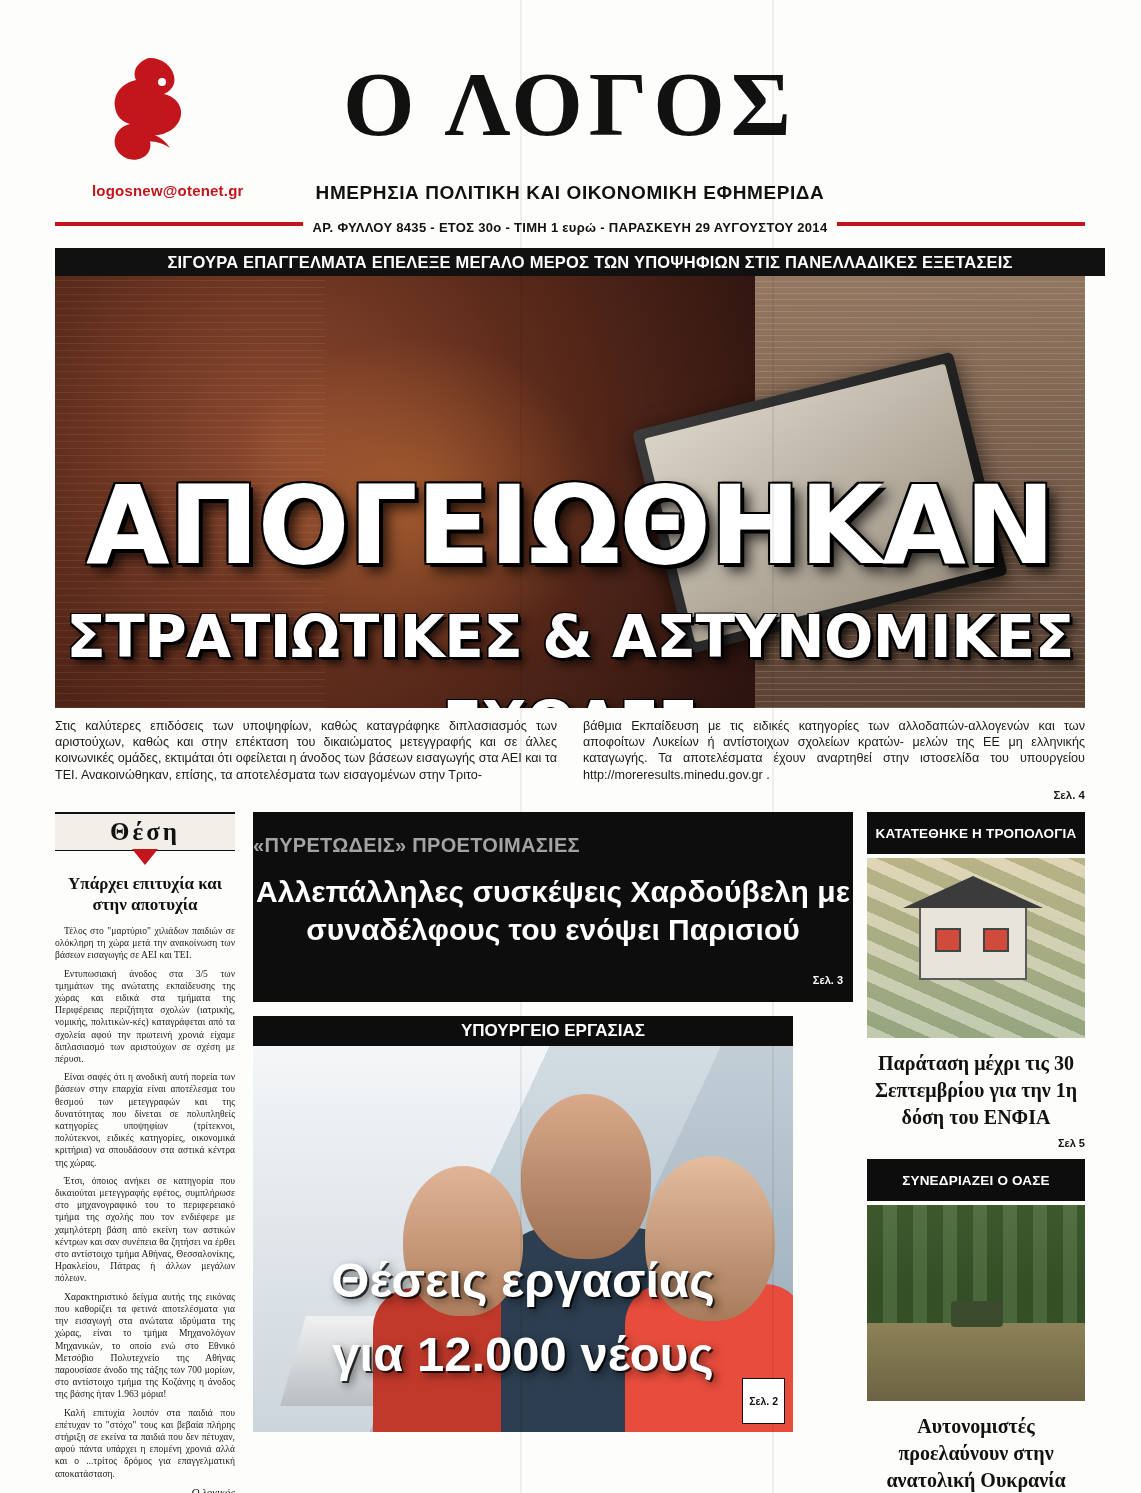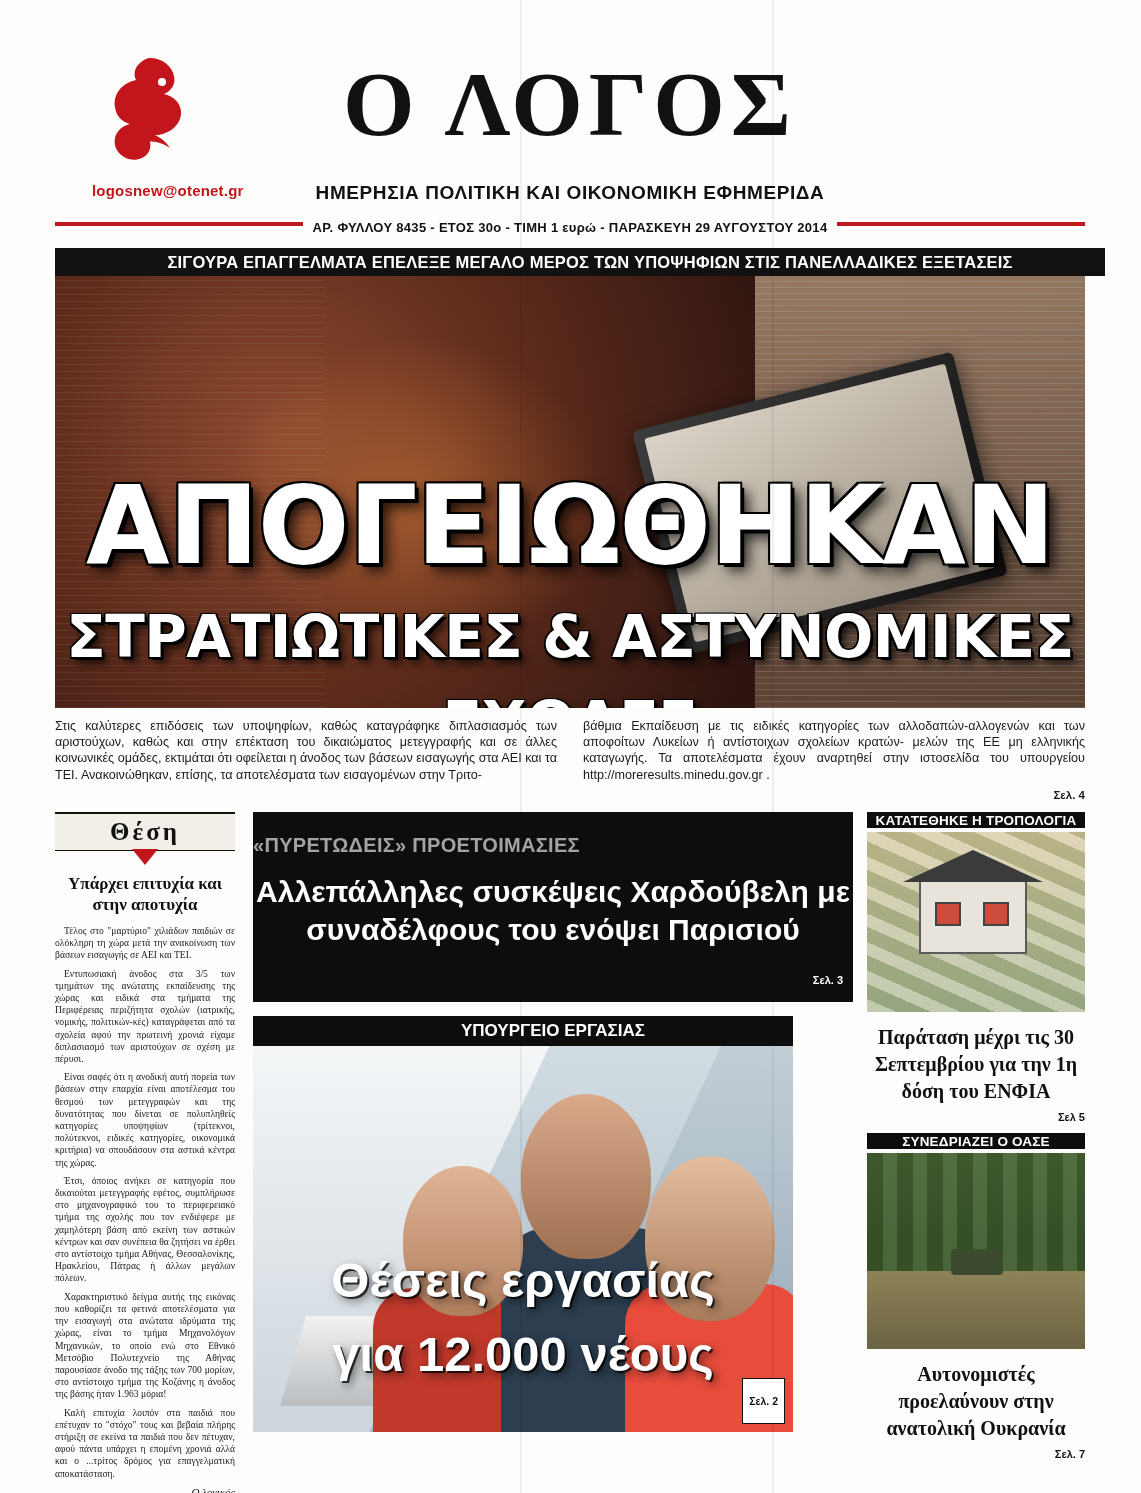--- a/index.html
+++ b/index.html
@@ -200,21 +200,21 @@
     text-shadow:2px 2px 0 rgba(0,0,0,.75), 4px 4px 10px rgba(0,0,0,.55);
   }
   .jobs .ref{
     position:absolute;right:8px;bottom:8px;z-index:5;background:#fff;color:#111;
     font-size:10.5px;font-weight:bold;padding:16px 6px;border:1px solid #111;
   }
 
   
   .rightcol{position:absolute;left:812px;top:0;width:218px;height:620px;}
   .rbar{
-    height:16px;background:#0d0d0d;color:#fff;display:flex;align-items:center;justify-content:center;
+    height:42px;background:#0d0d0d;color:#fff;display:flex;align-items:center;justify-content:center;
     font-size:13.5px;font-weight:bold;letter-spacing:.2px;
   }
   .rphoto1{
     height:180px;margin-top:4px;position:relative;overflow:hidden;
     background:linear-gradient(180deg,#d8c89c,#b79f74);
   }
   .rphoto1 .money{
     position:absolute;inset:0;
     background:
       repeating-linear-gradient(24deg, rgba(255,255,255,.35) 0 12px, rgba(120,140,110,.25) 12px 26px),

